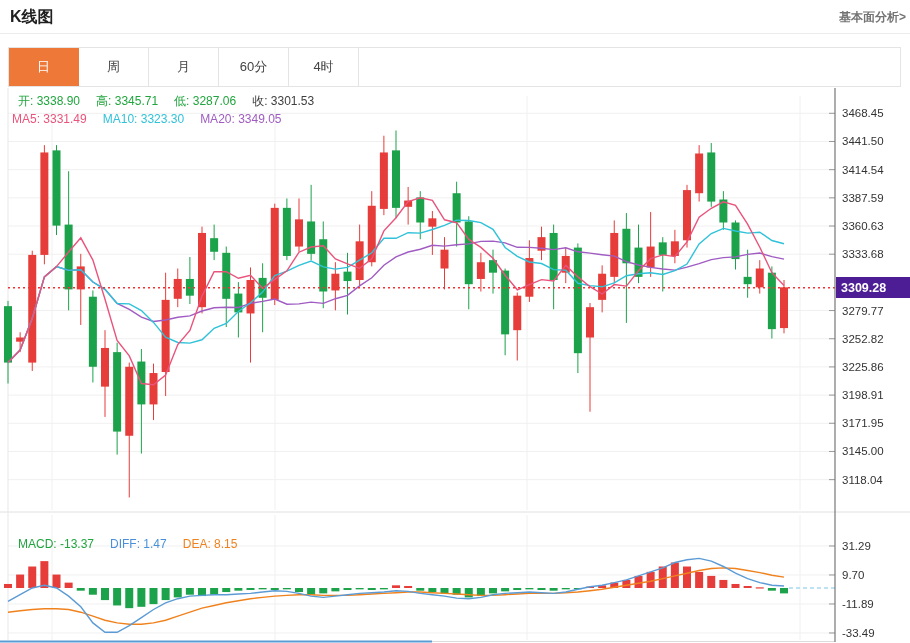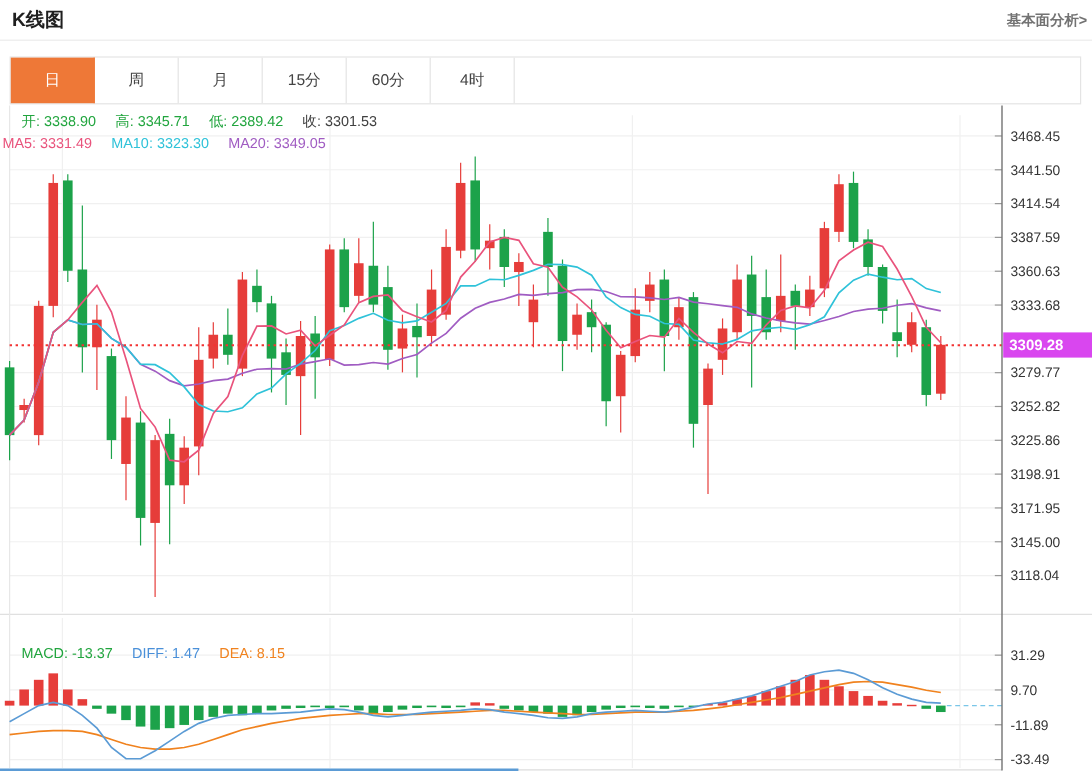--- a/index.html
+++ b/index.html
@@ -9,44 +9,43 @@
   .fund-link{position:absolute;right:4px;top:9px;font-size:12px;color:#737373;text-decoration:none;cursor:pointer;font-weight:bold;}
   .head-rule{position:absolute;left:0;top:33px;width:910px;height:1px;background:#ececec;}
   .tabbar{position:absolute;left:8px;top:47px;width:893px;height:40px;border:1px solid #e4e4e4;
           box-sizing:border-box;display:flex;background:#fff;}
   .tab{width:70px;height:100%;box-sizing:border-box;border-right:1px solid #e4e4e4;
        display:flex;align-items:center;justify-content:center;font-size:13px;color:#444;cursor:pointer;}
   .tab.active{background:#ee7837;color:#fff;border-right-color:#ee7837;}
   .txtrow{position:absolute;font-size:12px;white-space:nowrap;z-index:3;}
   .txtrow span{margin-right:16px;}
   #ohlc-row{left:18px;top:93px;}
-  #ma-row{left:2px;top:112px;}
+  #ma-row{left:12px;top:112px;}
   #macd-row{left:18px;top:517px;margin-top:20px;}
   #chart-svg{position:absolute;left:0;top:0;z-index:1;}
-  .price-tag{position:absolute;left:836px;width:74px;height:21px;background:#d946ef;color:#fff;
+  .price-tag{position:absolute;left:836px;width:74px;height:21px;background:#4c1d95;color:#fff;
              font-size:12.5px;font-weight:bold;display:flex;align-items:center;padding-left:5px;
              box-sizing:border-box;z-index:2;}
 </style>
 </head>
 <body>
 
 <div class="page-title">K线图</div>
 <a class="fund-link">基本面分析&gt;</a>
 <div class="head-rule"></div>
 
 <div class="tabbar" id="tabbar">
     <div class="tab active">日</div>
     <div class="tab">周</div>
     <div class="tab">月</div>
-    <div class="tab">15分</div>
     <div class="tab">60分</div>
     <div class="tab">4时</div>
   </div>
 
-<div class="txtrow" id="ohlc-row"><span style="color: rgb(33, 165, 62);">开: 3338.90</span><span style="color: rgb(33, 165, 62);">高: 3345.71</span><span style="color: rgb(33, 165, 62);">低: 2389.42</span><span style="color: #404040;">收: 3301.53</span></div>
+<div class="txtrow" id="ohlc-row"><span style="color: rgb(33, 165, 62);">开: 3338.90</span><span style="color: rgb(33, 165, 62);">高: 3345.71</span><span style="color: rgb(33, 165, 62);">低: 3287.06</span><span style="color: #404040;">收: 3301.53</span></div>
 <div class="txtrow" id="ma-row"><span style="color: rgb(233, 83, 124);">MA5: 3331.49</span><span style="color: rgb(47, 194, 217);">MA10: 3323.30</span><span style="color: rgb(160, 92, 194);">MA20: 3349.05</span></div>
 <div class="txtrow" id="macd-row"><span style="color: rgb(33, 165, 62);">MACD: -13.37</span><span style="color: rgb(74, 144, 217);">DIFF: 1.47</span><span style="color: rgb(240, 130, 30);">DEA: 8.15</span></div>
 
 <svg id="chart-svg" width="910" height="643" xmlns="http://www.w3.org/2000/svg">
     <line x1="52" y1="96" x2="52" y2="510" stroke="#f0f0f0" stroke-width="1"></line>
     <line x1="52" y1="515" x2="52" y2="640" stroke="#f0f0f0" stroke-width="1"></line>
     <line x1="275" y1="96" x2="275" y2="510" stroke="#f0f0f0" stroke-width="1"></line>
     <line x1="275" y1="515" x2="275" y2="640" stroke="#f0f0f0" stroke-width="1"></line>
     <line x1="527" y1="96" x2="527" y2="510" stroke="#f0f0f0" stroke-width="1"></line>
     <line x1="527" y1="515" x2="527" y2="640" stroke="#f0f0f0" stroke-width="1"></line>

